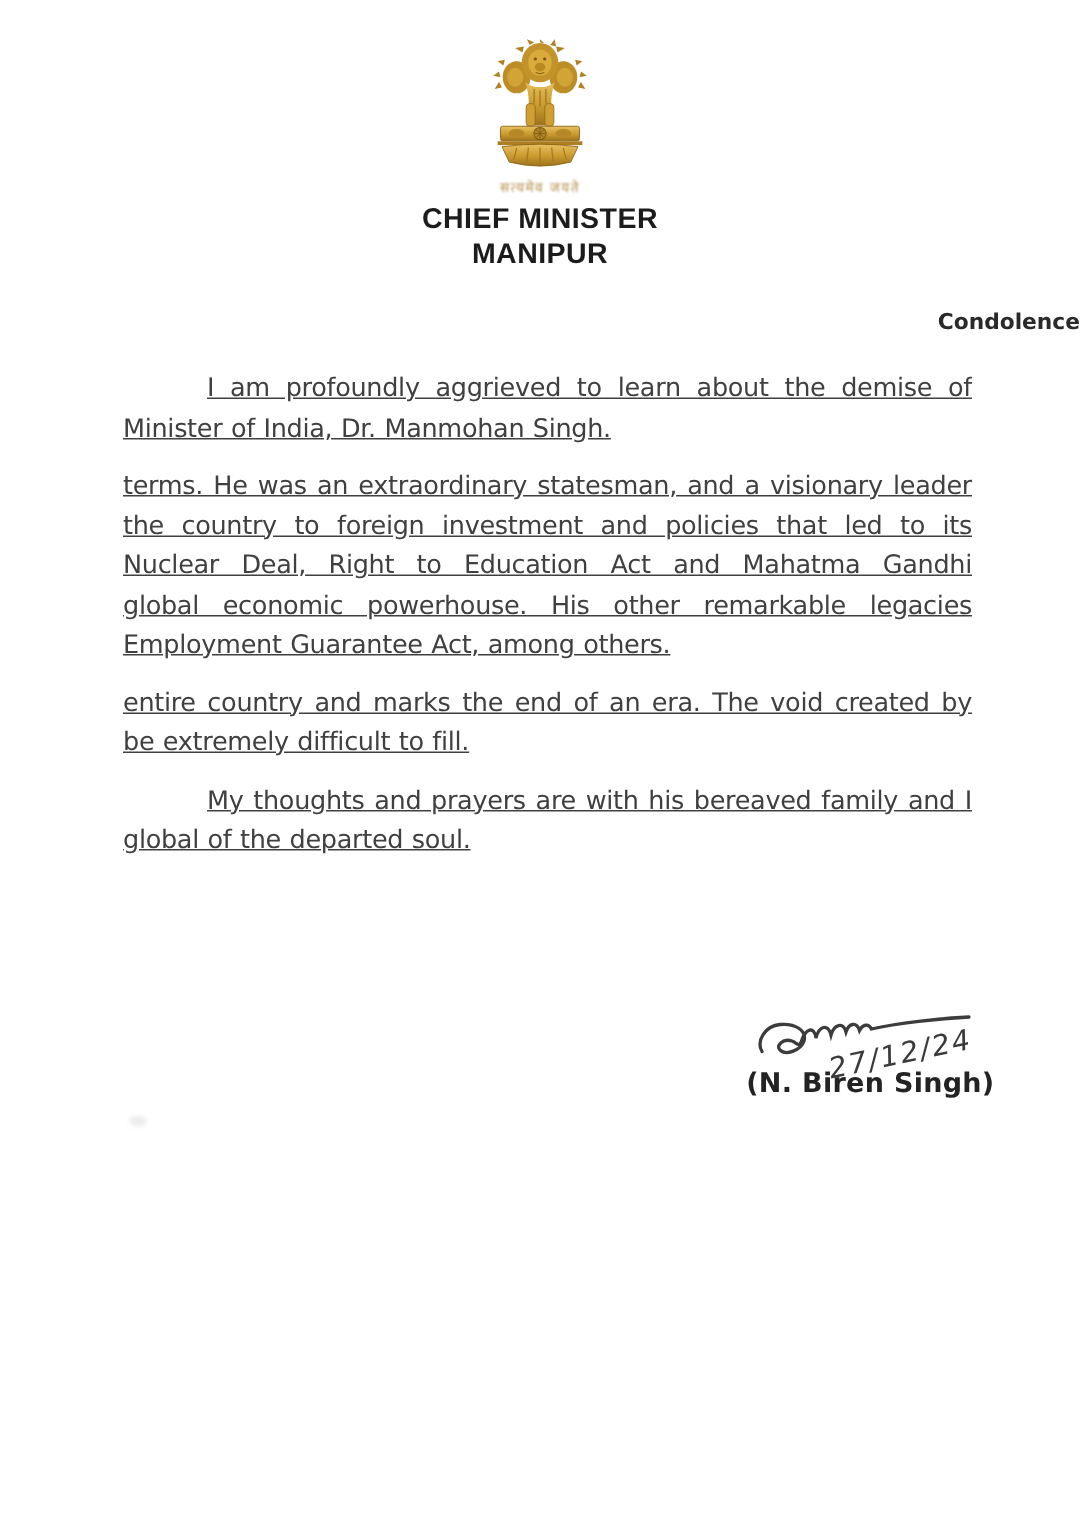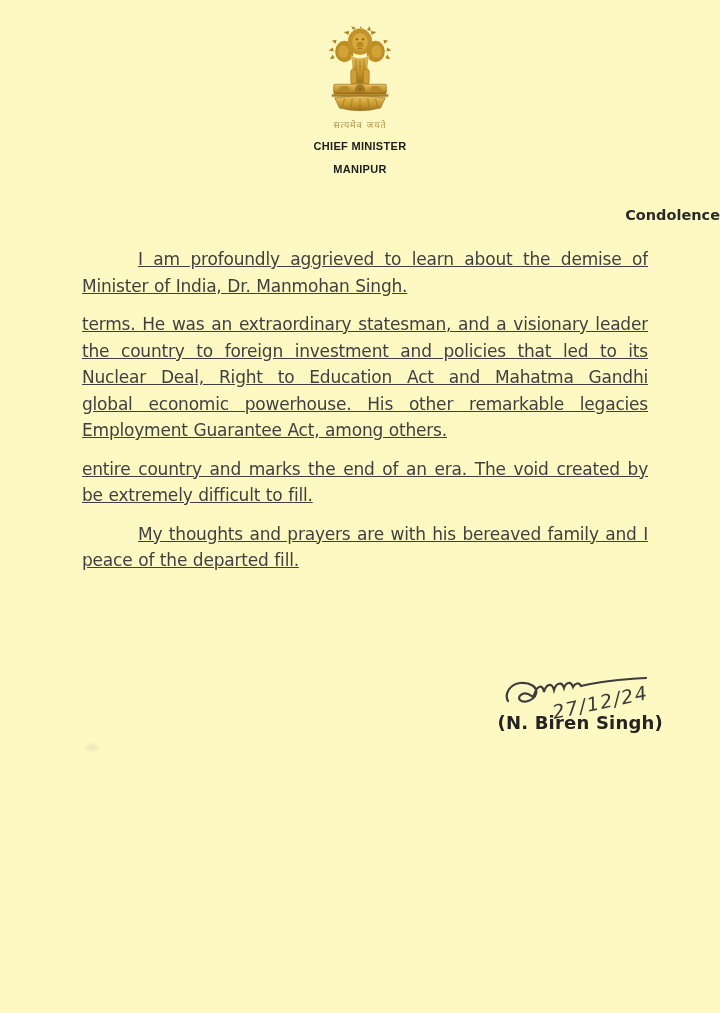--- a/index.html
+++ b/index.html
@@ -2,21 +2,21 @@
 <html><head>
 <meta charset="utf-8">
 <style>
   * { margin: 0; padding: 0; box-sizing: border-box; }
   html, body { background: #e9e9e9; }
   .page {
     position: relative;
     width: 720px;
     height: 1013px;
     margin: 0 auto;
-    background: #fef9c3;
+    background: #ffffff;
     overflow: hidden;
     font-family: "DejaVu Sans", sans-serif;
   }
 
   
   .emblem-wrap {
     position: absolute;
     top: 26px;
     left: 0;
     width: 100%;
@@ -34,21 +34,21 @@
 
   
   .office-title {
     position: absolute;
     top: 135px;
     left: 0;
     width: 100%;
     text-align: center;
     font-family: "Liberation Sans", sans-serif;
     font-weight: bold;
-    font-size: 11px;
+    font-size: 19px;
     line-height: 23px;
     color: #1c1c1c;
     letter-spacing: 0.3px;
   }
 
   
   .letter-title {
     position: absolute;
     top: 207px;
     left: 0;
@@ -182,21 +182,21 @@
       <div class="line">Nuclear Deal, Right to Education Act and Mahatma Gandhi National Rural</div>
       <div class="line">global economic powerhouse. His other remarkable legacies include India – U.S.</div>
       <div class="line last">Employment Guarantee Act, among others.</div>
     </div>
     <div class="para">
       <div class="line">entire country and marks the end of an era. The void created by his demise would</div>
       <div class="line last">be extremely difficult to fill.</div>
     </div>
     <div class="para">
       <div class="line indent">My thoughts and prayers are with his bereaved family and I pray for eternal</div>
-      <div class="line last">peace of the departed fill.</div>
+      <div class="line last">global of the departed soul.</div>
     </div>
   </div>
 
   <svg class="signature-svg" width="172" height="58" viewBox="0 0 172 58">
     <path d="M10,31 C6,24 12,14 22,13 C32,12 40,17 38,24 C36,30 26,34 22,30 C19,27 24,22 30,24 C33,25 34,28 36,25 C39,15 45,14 46,22 C48,14 54,12 56,20 C58,13 64,11 66,18 C68,12 73,11 75,17 C77,13 81,12 83,16 C100,12 128,9 148,8" fill="none" stroke="#3c3c3c" stroke-width="2.2" stroke-linecap="round"></path>
     <text x="56" y="49" transform="rotate(-12 56 49)" font-family="DejaVu Sans, sans-serif" font-style="italic" font-size="19" letter-spacing="1.5" fill="#3a3a3a">27/12/24</text>
   </svg>
   <div class="signatory-name">(N. Biren Singh)</div>
 
   <div class="paper-smudge"></div>

